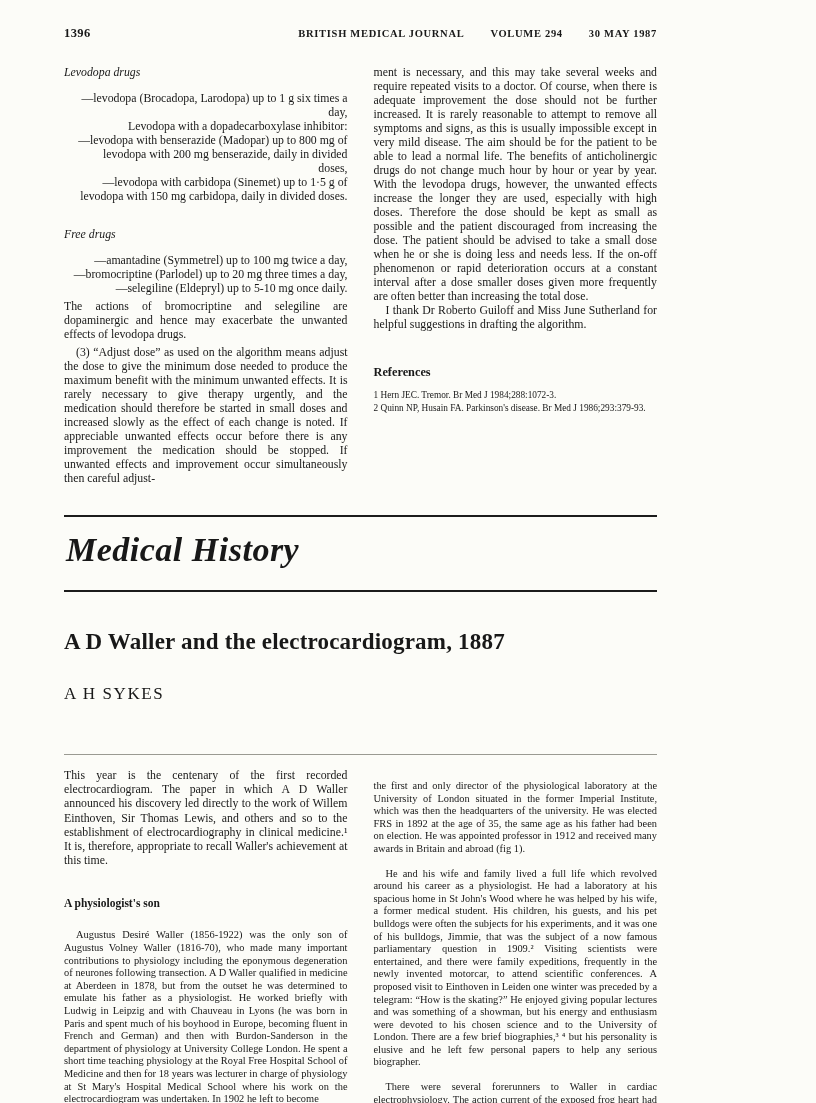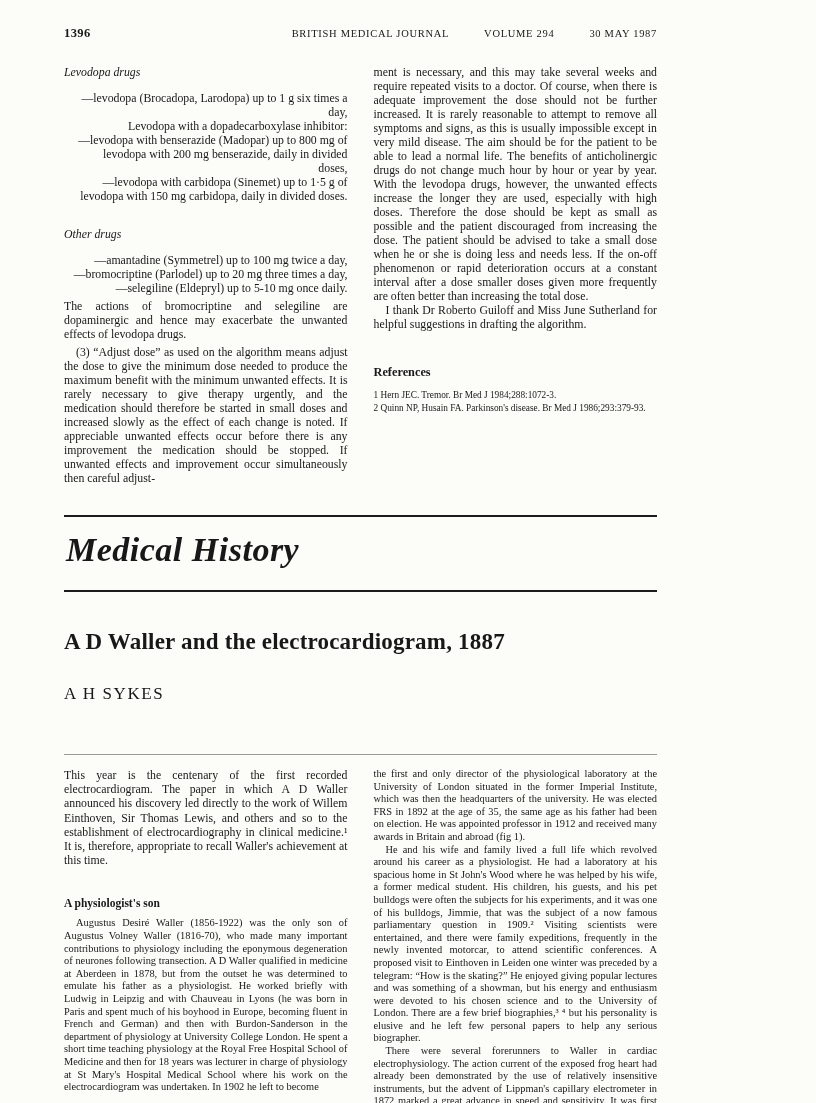--- a/index.html
+++ b/index.html
@@ -7,21 +7,21 @@
   body {
     width: 816px; height: 1103px; overflow: hidden;
     font-family: "Liberation Serif", serif;
     color: #181818;
   }
   .page { width: 703px; height: 1103px; padding: 26px 46px 0 64px; }
 
   
   .page-header { display: flex; justify-content: space-between; align-items: baseline; margin-bottom: 24px; }
   .page-num { font-weight: bold; font-size: 12.5px; letter-spacing: .4px; }
-  .masthead { display: flex; gap: 35px; font-size: 10.5px; letter-spacing: .7px; }
+  .masthead { display: flex; gap: 26px; font-size: 10.5px; letter-spacing: .7px; font-weight: bold; }
 
   
   .columns { display: flex; gap: 26px; }
   .col { flex: 1 1 0; min-width: 0; }
 
   
   .body-text { font-size: 11.8px; line-height: 14px; text-align: justify; }
   .ital-head { font-style: italic; font-weight: normal; font-size: 11.8px; line-height: 14px; margin-bottom: 12px; }
   .drug-list { margin-bottom: 24px; text-align: right; }
   .drug-item { font-size: 11.8px; line-height: 14px; padding-left: 12px; text-indent: -12px; }
@@ -38,21 +38,21 @@
 
   .article-title { font-size: 23px; line-height: 28px; font-weight: bold; margin-top: 36px; letter-spacing: .2px; }
   .article-author { font-size: 17px; margin-top: 28px; letter-spacing: 1.6px; }
   .rule-thin { height: 1px; background: #9a9a92; border: 0; margin-top: 50px; margin-bottom: 13px; }
 
   
   .article-cols { min-height: 392px; }
   .article-cols .col { display: flex; flex-direction: column; }
   .intro { font-size: 11.8px; line-height: 14.2px; text-align: justify; }
   .sub-head { font-size: 11.5px; font-weight: bold; margin-top: 30px; margin-bottom: 8px; }
-  .small-text { font-size: 10.4px; line-height: 12.6px; text-align: justify; }
+  .small-text { font-size: 10.4px; line-height: 12.6px; text-align: justify; margin-top: 12px; }
   .small-indent { text-indent: 12px; }
   .affiliation {
     margin-top: auto;
     border-top: 1.4px solid #1c1c1c;
     border-bottom: 1.4px solid #1c1c1c;
     padding: 7px 0 7px;
   }
   .aff-line1 { font-weight: bold; font-size: 10.8px; line-height: 13.5px; }
   .aff-line2 { font-size: 10.8px; line-height: 13.5px; }
   .aff-role { font-style: italic; }
@@ -73,21 +73,21 @@
 
   <div class="columns top-section">
     <div class="col">
       <h3 class="ital-head">Levodopa drugs</h3>
       <div class="drug-list">
         <p class="drug-item">—levodopa (Brocadopa, Larodopa) up to 1 g six times a day,</p>
         <p class="drug-item">Levodopa with a dopadecarboxylase inhibitor:</p>
         <p class="drug-item">—levodopa with benserazide (Madopar) up to 800 mg of levodopa with 200 mg benserazide, daily in divided doses,</p>
         <p class="drug-item">—levodopa with carbidopa (Sinemet) up to 1·5 g of levodopa with 150 mg carbidopa, daily in divided doses.</p>
       </div>
-      <h3 class="ital-head">Other drugs</h3>
+      <h3 class="ital-head">Free drugs</h3>
       <div class="drug-list" style="margin-bottom:4px;">
         <p class="drug-item">—amantadine (Symmetrel) up to 100 mg twice a day,</p>
         <p class="drug-item">—bromocriptine (Parlodel) up to 20 mg three times a day,</p>
         <p class="drug-item">—selegiline (Eldepryl) up to 5-10 mg once daily.</p>
       </div>
       <p class="body-text">The actions of bromocriptine and selegiline are dopaminergic and hence may exacerbate the unwanted effects of levodopa drugs.</p>
       <p class="body-text para-gap para-indent">(3) “Adjust dose” as used on the algorithm means adjust the dose to give the minimum dose needed to produce the maximum benefit with the minimum unwanted effects. It is rarely necessary to give therapy urgently, and the medication should therefore be started in small doses and increased slowly as the effect of each change is noted. If appreciable unwanted effects occur before there is any improvement the medication should be stopped. If unwanted effects and improvement occur simultaneously then careful adjust-</p>
     </div>
 
     <div class="col">

